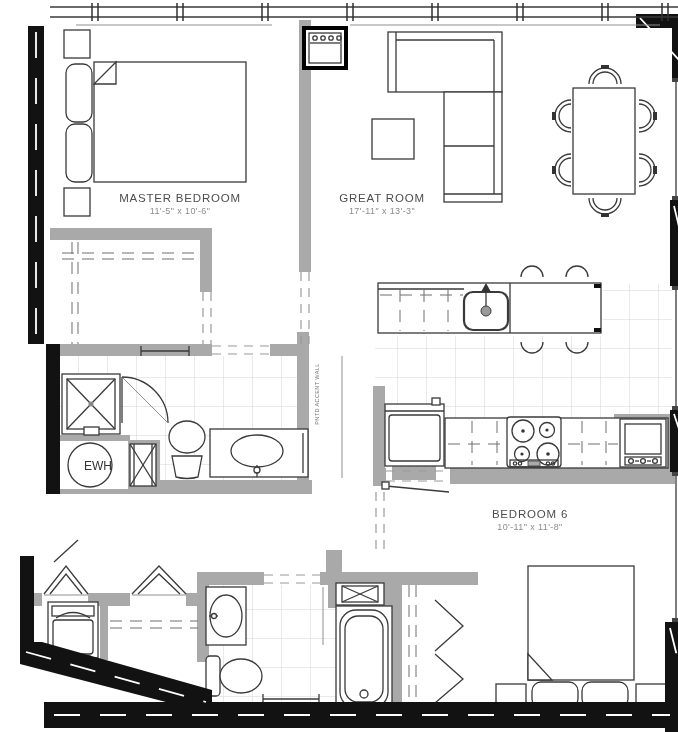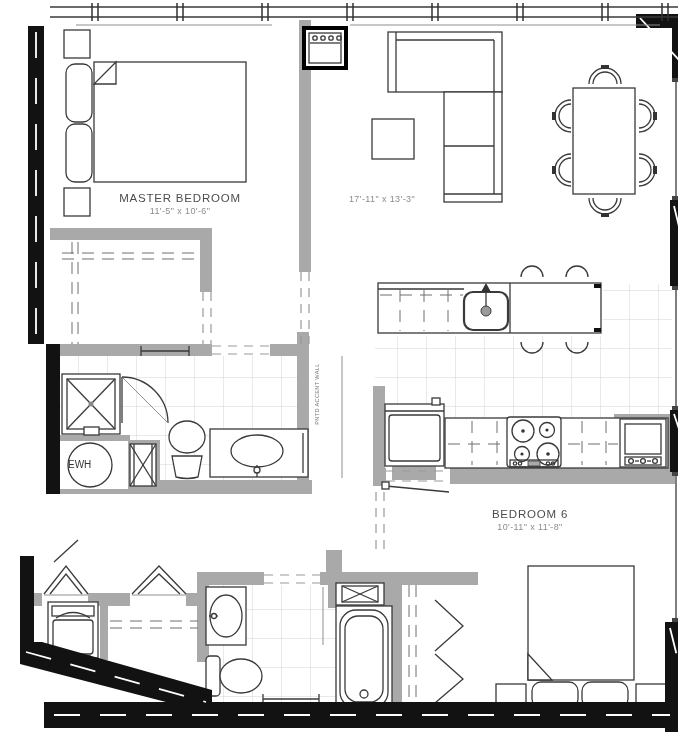--- a/index.html
+++ b/index.html
@@ -2,22 +2,22 @@
 <html><head>
 <meta charset="utf-8">
 <style>
   html,body{margin:0;padding:0;background:#fff;}
   .plan{position:relative;width:678px;height:732px;background:#fff;overflow:hidden;
         font-family:Liberation Sans, sans-serif;margin-left:20px;}
   .plan svg{position:absolute;left:0;top:0;}
   .room-label{position:absolute;text-align:center;color:#4d4d4d;pointer-events:none;}
   .room-name{font-size:11.5px;letter-spacing:0.8px;}
   .room-dims{font-size:9px;color:#8c8c8c;margin-top:2px;letter-spacing:0.4px;}
-  .ewh-label{position:absolute;left:48px;top:459px;width:44px;text-align:left;
-             font-size:10px;color:#333;}
+  .ewh-label{position:absolute;left:48px;top:459px;width:44px;text-align:right;
+             font-size:12px;color:#333;}
   .accent-label{position:absolute;left:263px;top:391px;width:68px;text-align:center;
                 font-size:5.5px;color:#777;letter-spacing:0.4px;white-space:nowrap;
                 transform:rotate(-90deg);}
   
   .wg{fill:#a9a9a9;}
   .wb{fill:#121212;}
   .fx{fill:#fff;stroke:#3a3a3a;stroke-width:1.3;}
   .ln{stroke:#3a3a3a;stroke-width:1.3;fill:none;}
   .thin{stroke:#8f8f8f;stroke-width:1;fill:none;}
   .dash{stroke:#9a9a9a;stroke-width:1.2;fill:none;stroke-dasharray:9 7;}
@@ -337,20 +337,21 @@
     <rect x="658" y="544" width="8" height="5" fill="#444"></rect>
     <line class="thin" x1="673" y1="14" x2="673" y2="726"></line>
   </g>
 </svg>
 
 <div class="room-label" style="left:40px;top:192px;width:240px;">
   <div class="room-name">MASTER BEDROOM</div>
   <div class="room-dims">11'-5" x 10'-6"</div>
 </div>
 <div class="room-label" style="left:242px;top:192px;width:240px;">
+  <div class="room-name">GREAT ROOM</div>
   <div class="room-dims">17'-11" x 13'-3"</div>
 </div>
 <div class="room-label" style="left:390px;top:508px;width:240px;">
   <div class="room-name">BEDROOM 6</div>
   <div class="room-dims">10'-11" x 11'-8"</div>
 </div>
 <div class="ewh-label">EWH</div>
 <div class="accent-label">PNTD ACCENT WALL</div>
 
 </div>

